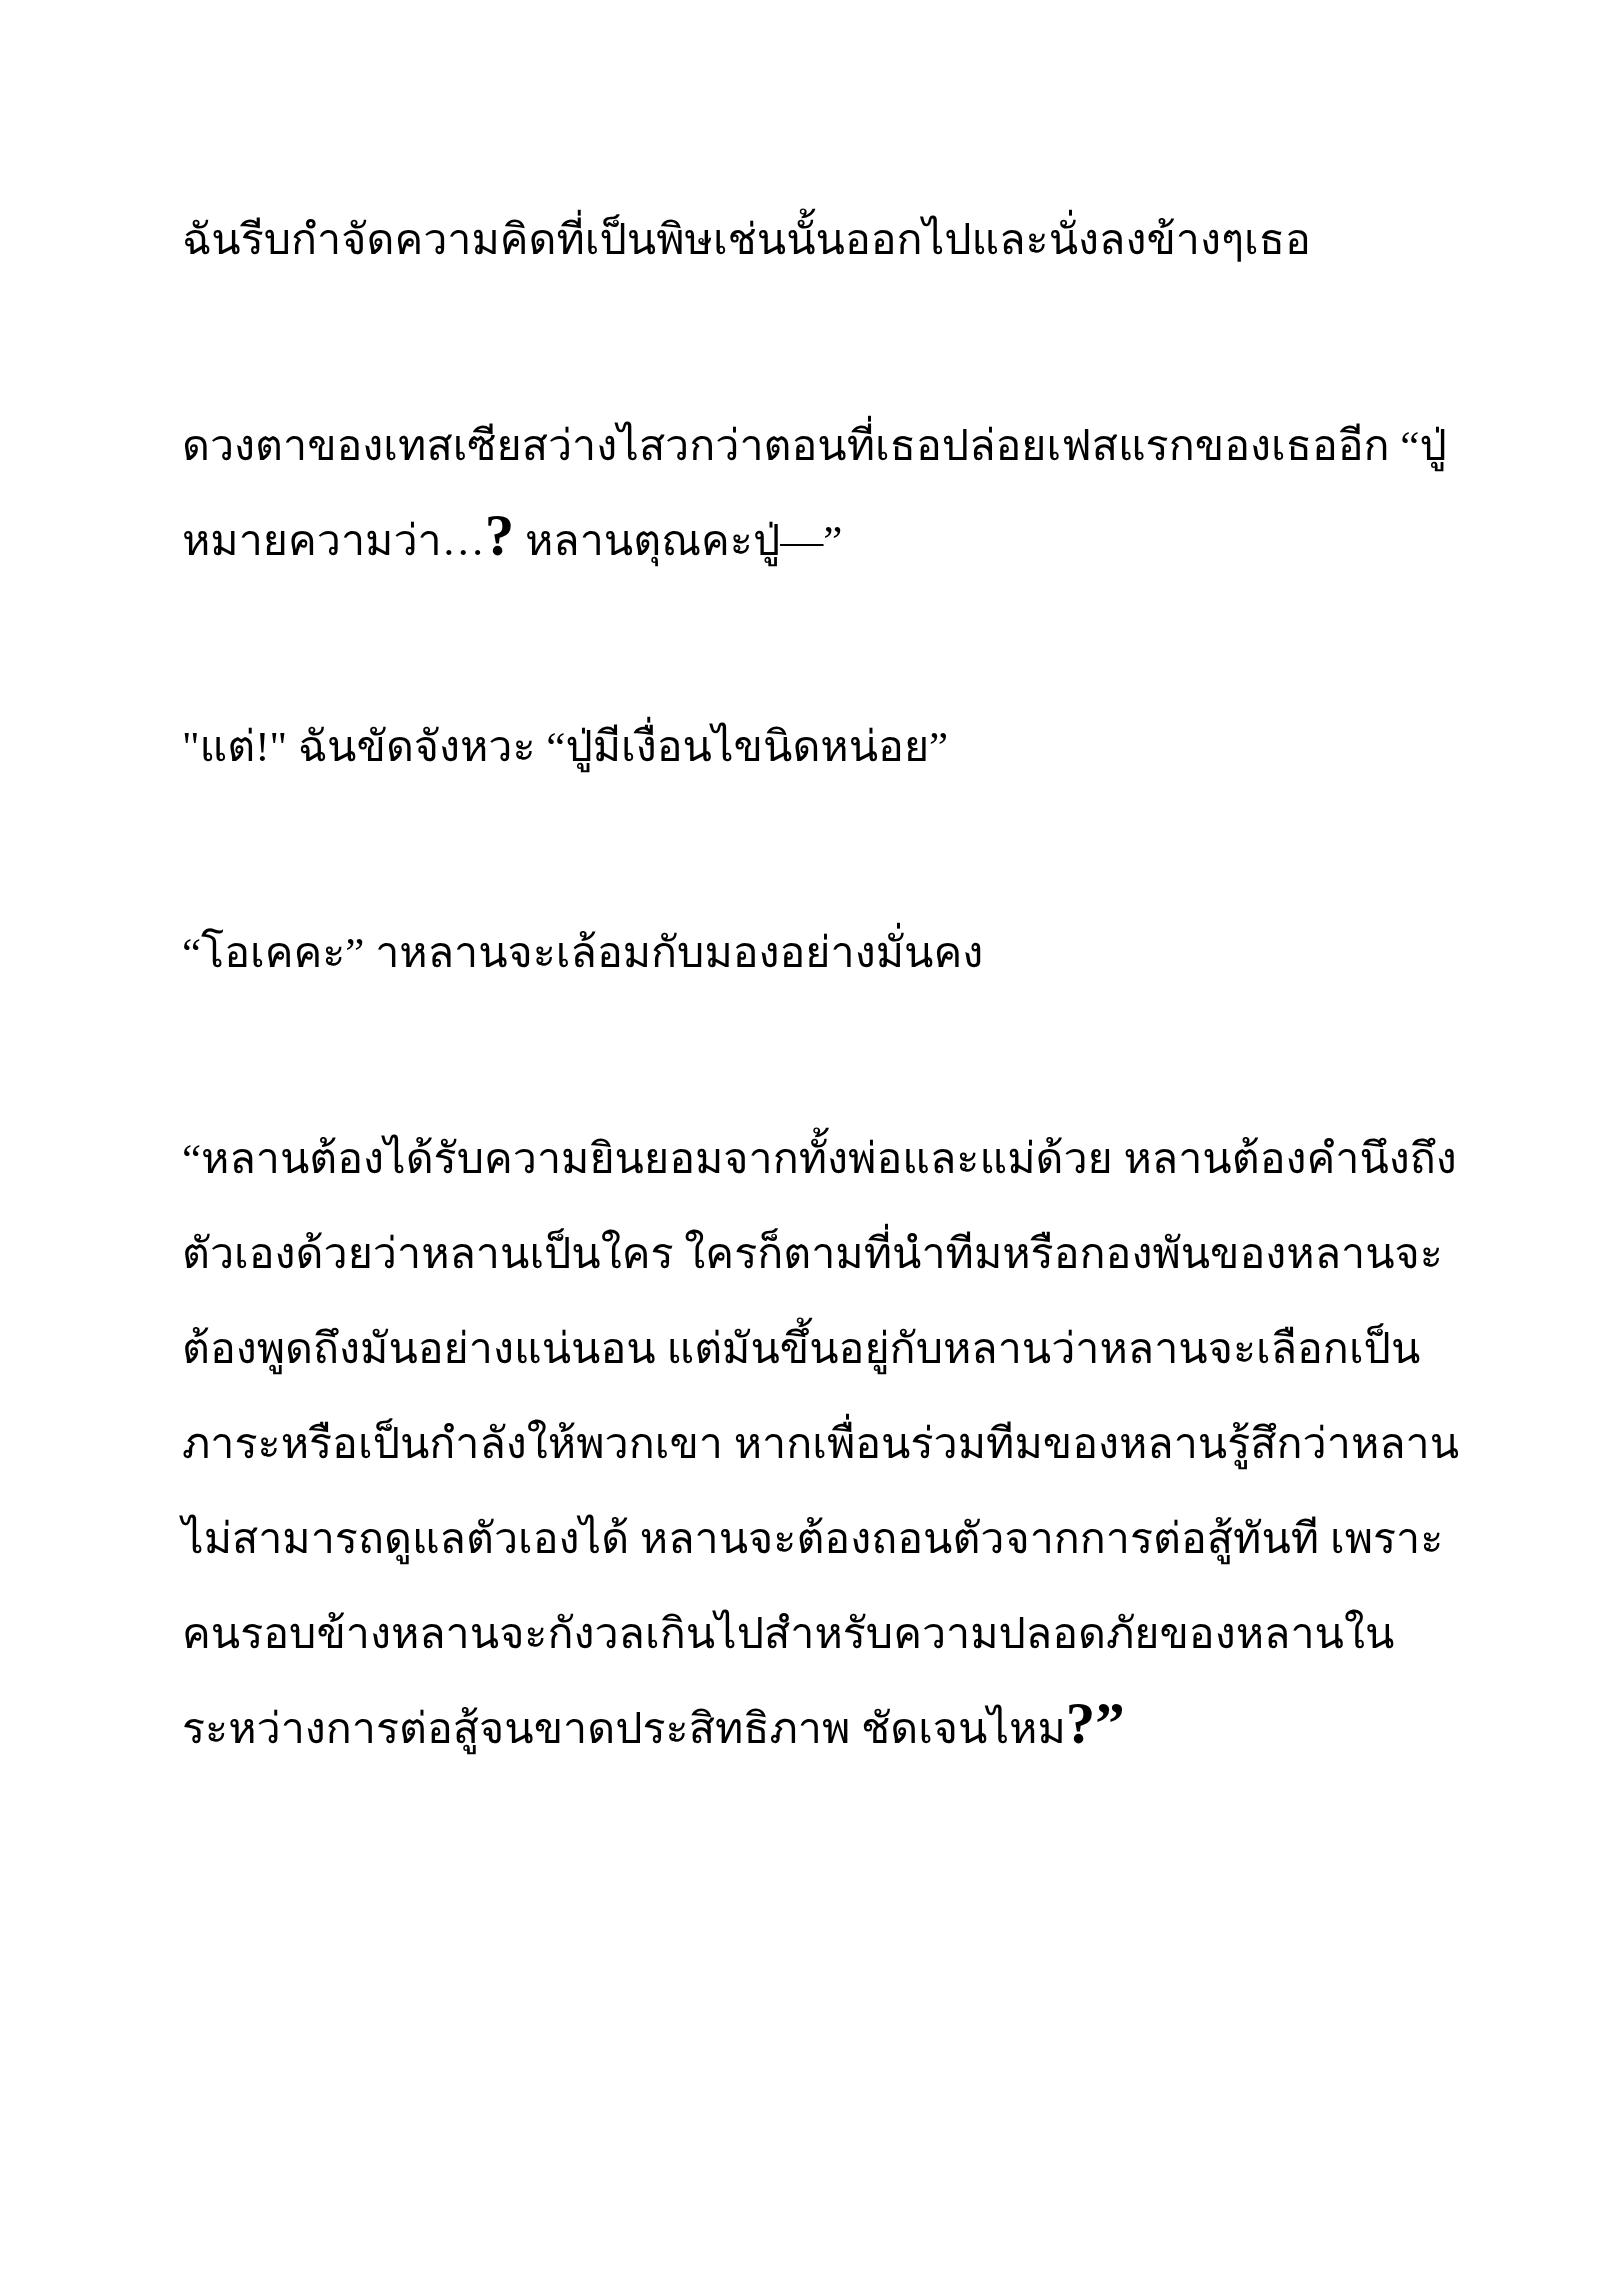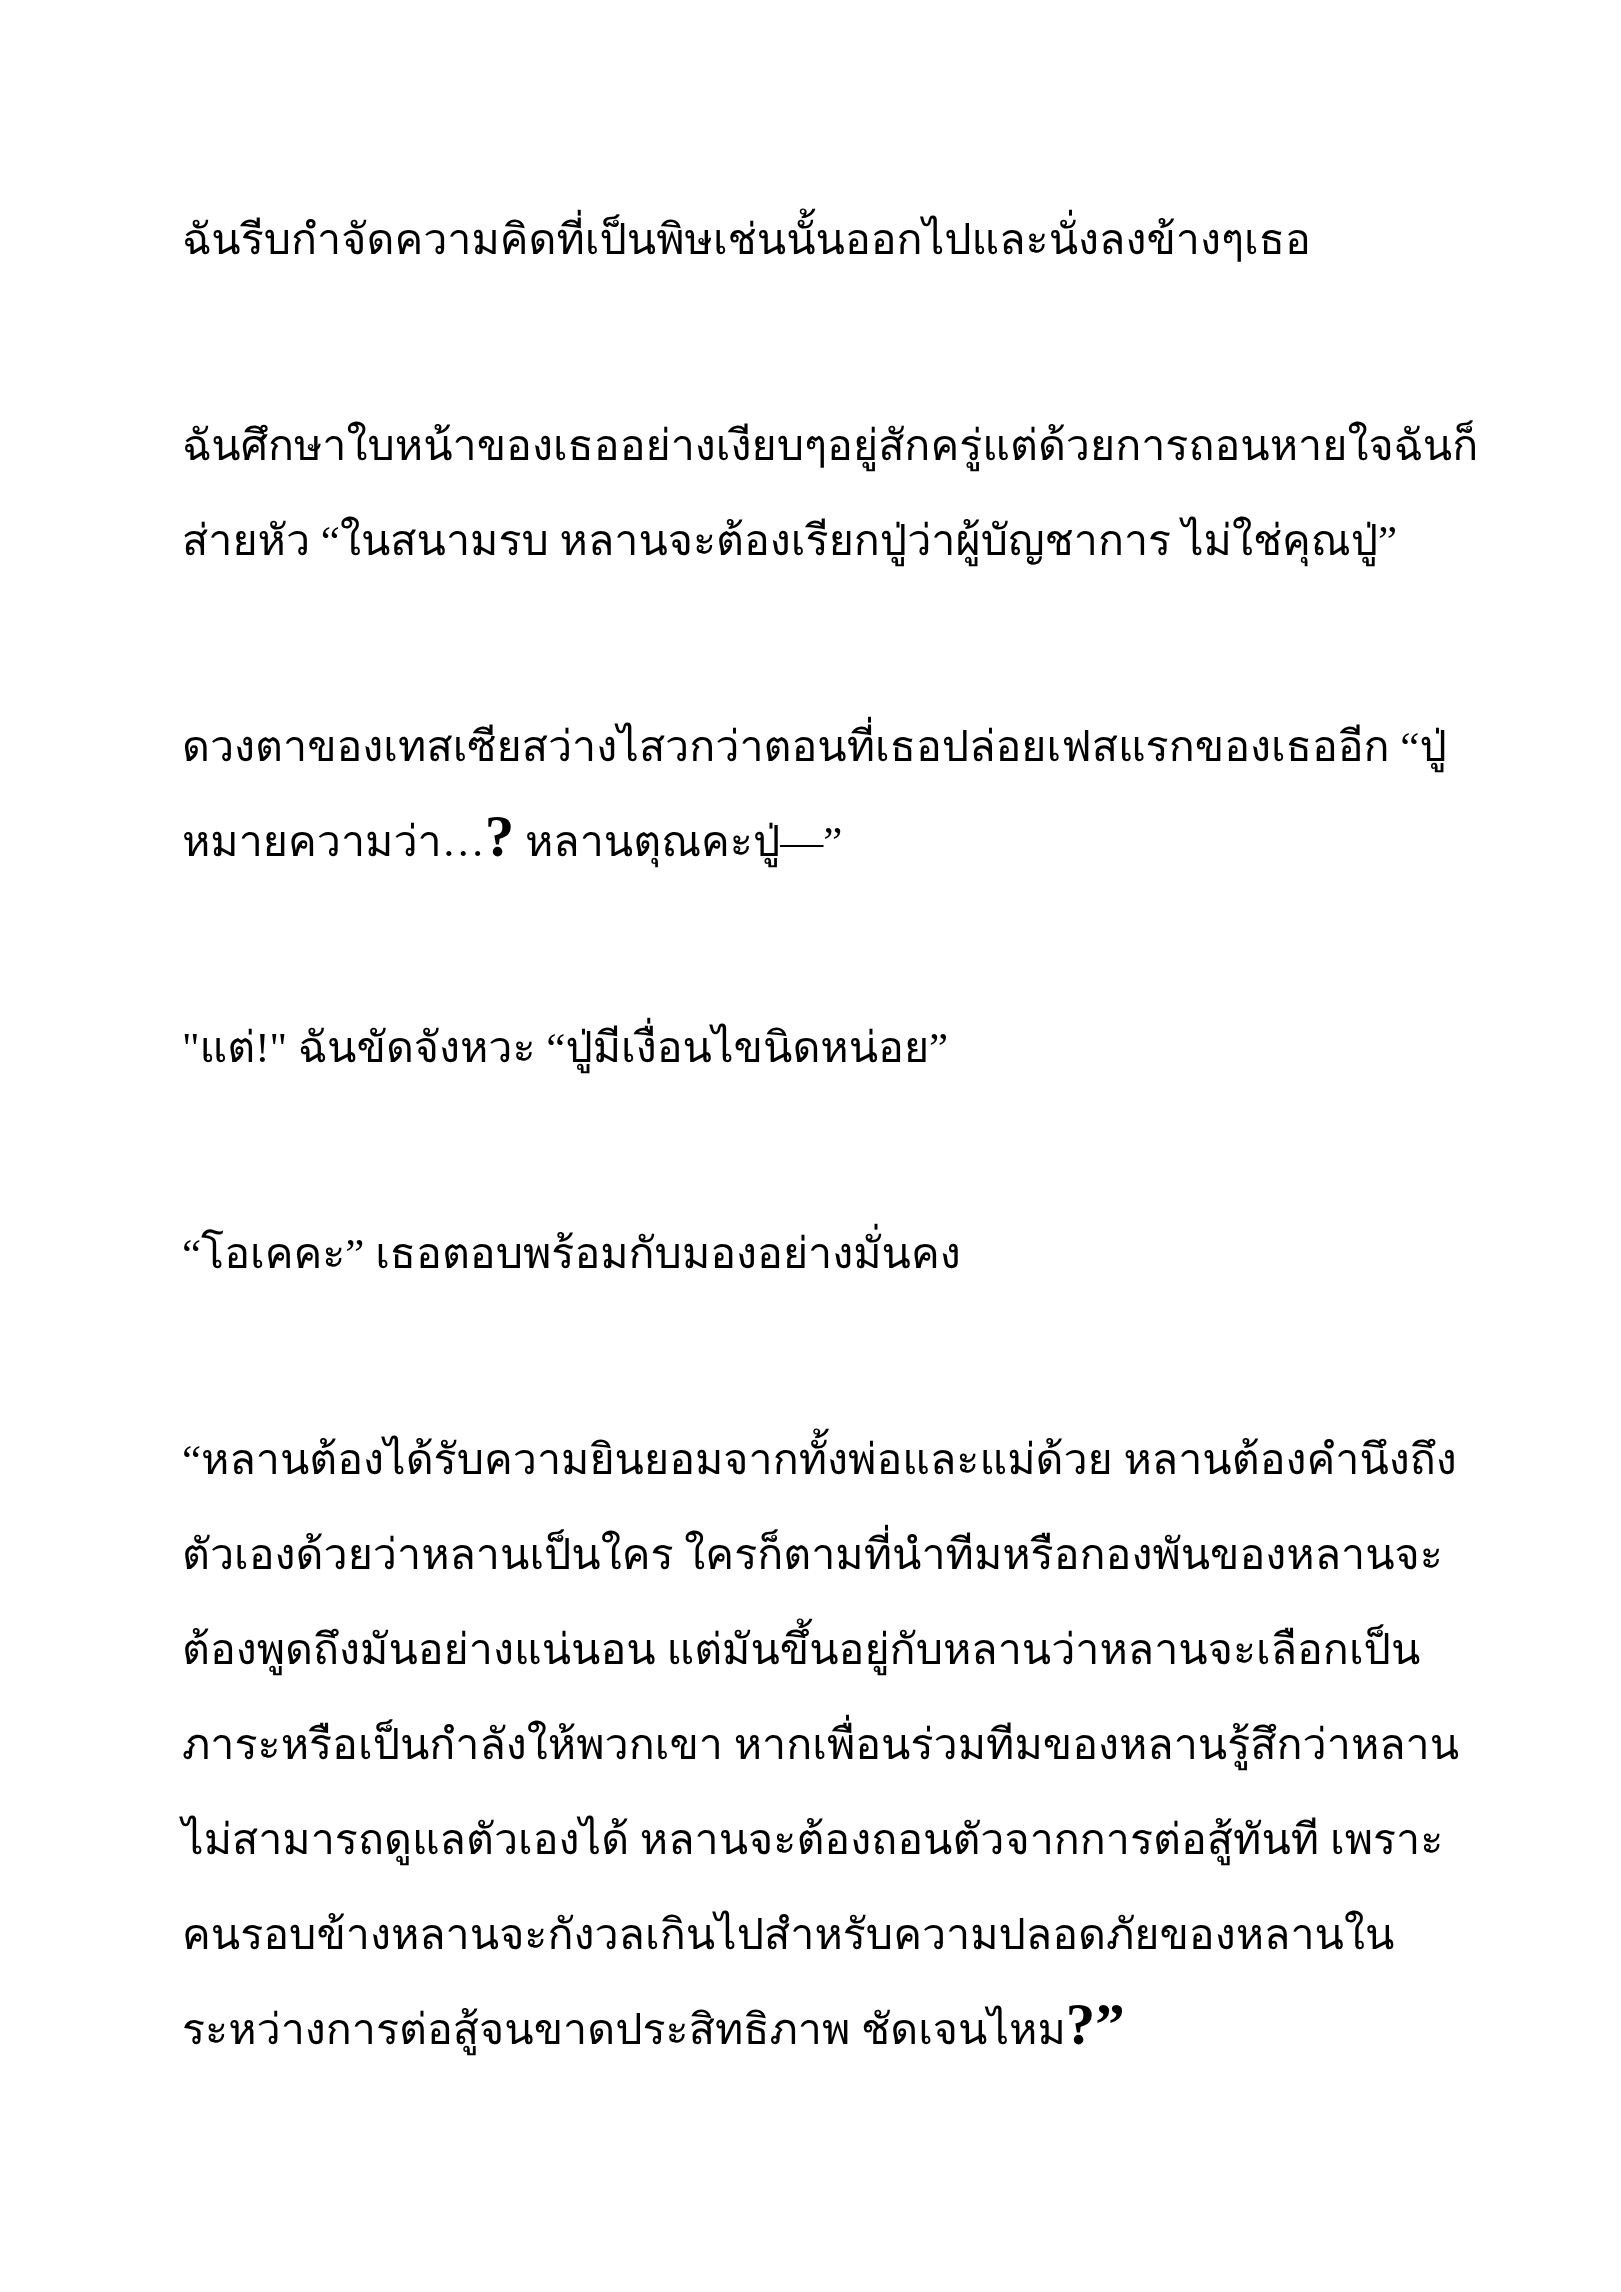--- a/index.html
+++ b/index.html
@@ -38,20 +38,19 @@
     font-weight: 700;
     line-height: 0; 
   }
 </style>
 </head>
 <body>
 
 <main class="page">
   <div class="text-body">
       <p><span>ฉันรีบกำจัดความคิดที่เป็นพิษเช่นนั้นออกไปและนั่งลงข้างๆเธอ</span></p>
-      <p><span>ฉันศึกษาใบหน้าของเธออย่างเงียบๆอยู่สักครู่แต่ด้วยการถอนหายใจฉันก็ส่ายหัว “ในสนามรบ หลานจะต้องเรียกปู่ว่าผู้บัญชาการ ไม่ใช่คุณปู่”</span></p>
       <p><span>ดวงตาของเทสเซียสว่างไสวกว่าตอนที่เธอปล่อยเฟสแรกของเธออีก “ปู่หมายความว่า…</span><span class="latin-big">?</span><span> หลานตุณคะปู่—”</span></p>
       <p><span>"แต่!" ฉันขัดจังหวะ “ปู่มีเงื่อนไขนิดหน่อย”</span></p>
-      <p><span>“โอเคคะ” เธอตอบพร้อมกับมองอย่างมั่นคง</span></p>
+      <p><span>“โอเคคะ” าหลานจะเล้อมกับมองอย่างมั่นคง</span></p>
       <p><span>“หลานต้องได้รับความยินยอมจากทั้งพ่อและแม่ด้วย หลานต้องคำนึงถึงตัวเองด้วยว่าหลานเป็นใคร ใครก็ตามที่นำทีมหรือกองพันของหลานจะต้องพูดถึงมันอย่างแน่นอน แต่มันขึ้นอยู่กับหลานว่าหลานจะเลือกเป็นภาระหรือเป็นกำลังให้พวกเขา หากเพื่อนร่วมทีมของหลานรู้สึกว่าหลานไม่สามารถดูแลตัวเองได้ หลานจะต้องถอนตัวจากการต่อสู้ทันที เพราะคนรอบข้างหลานจะกังวลเกินไปสำหรับความปลอดภัยของหลานในระหว่างการต่อสู้จนขาดประสิทธิภาพ ชัดเจนไหม</span><span class="latin-big">?”</span></p>
     </div>
 </main>
 
 
 </body></html>

